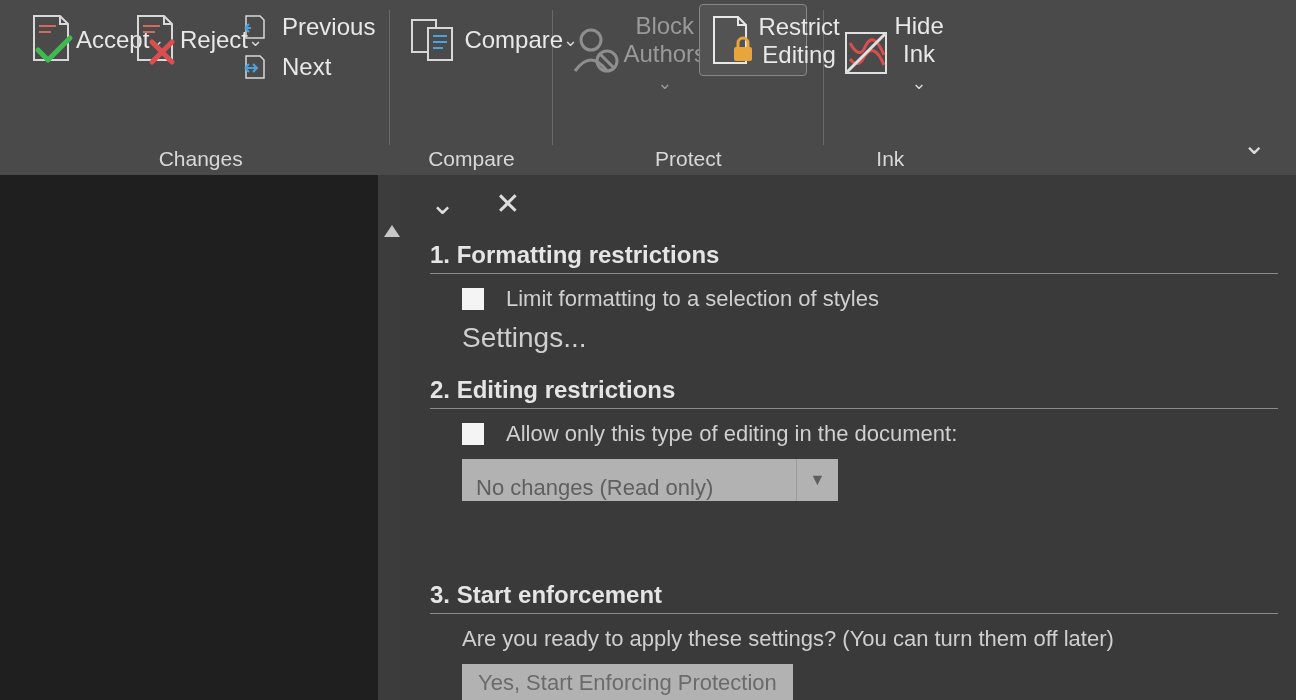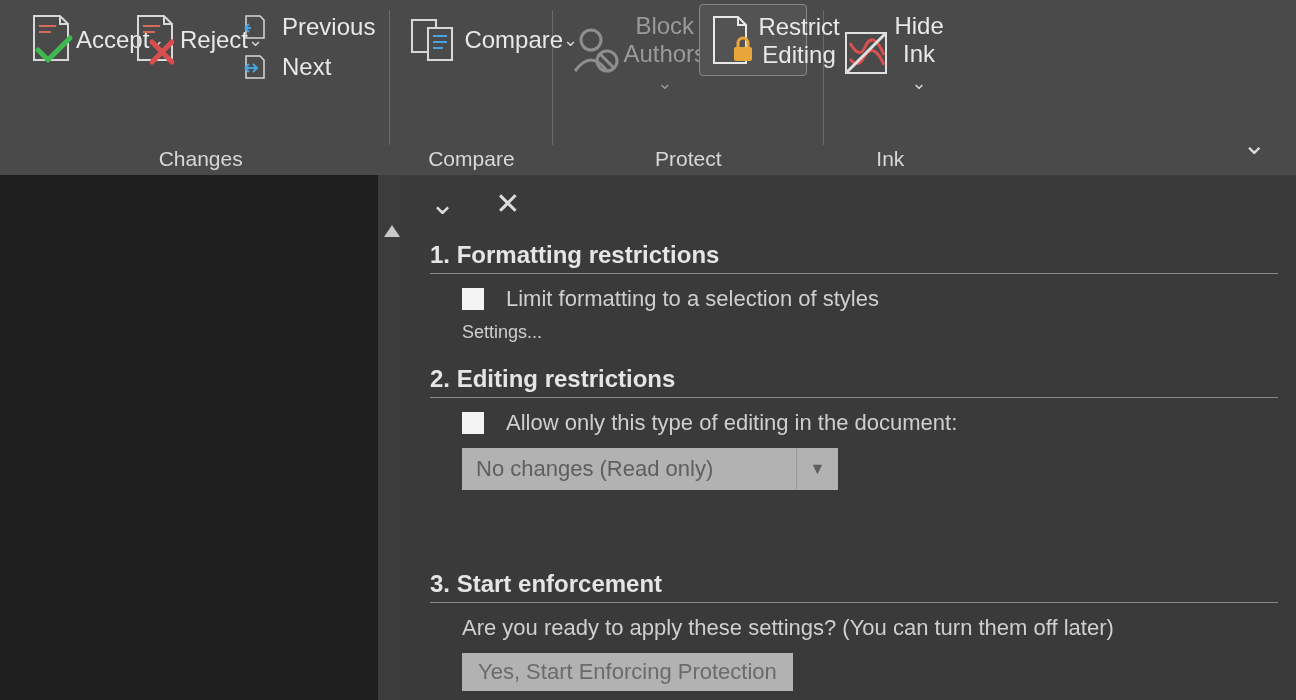--- a/index.html
+++ b/index.html
@@ -187,32 +187,32 @@
   .checkbox {
     width: 22px;
     height: 22px;
     background: #f4f4f4;
     flex-shrink: 0;
     cursor: pointer;
   }
   .link {
     padding-left: 32px;
     margin-top: 10px;
-    font-size: 18px;
+    font-size: 28px;
     color: #cfcfcf;
     cursor: pointer;
   }
   .dropdown {
     margin-top: 12px;
     margin-left: 32px;
     width: 376px;
     height: 42px;
     background: #b2b2b2;
     display: flex;
-    align-items: center;
+    align-items: flex-end;
     justify-content: space-between;
     padding-left: 14px;
     color: #5f5f5f;
     font-size: 22px;
     cursor: default;
   }
   .dropdown .dd-arrow {
     width: 42px;
     height: 42px;
     border-left: 1px solid #9a9a9a;

